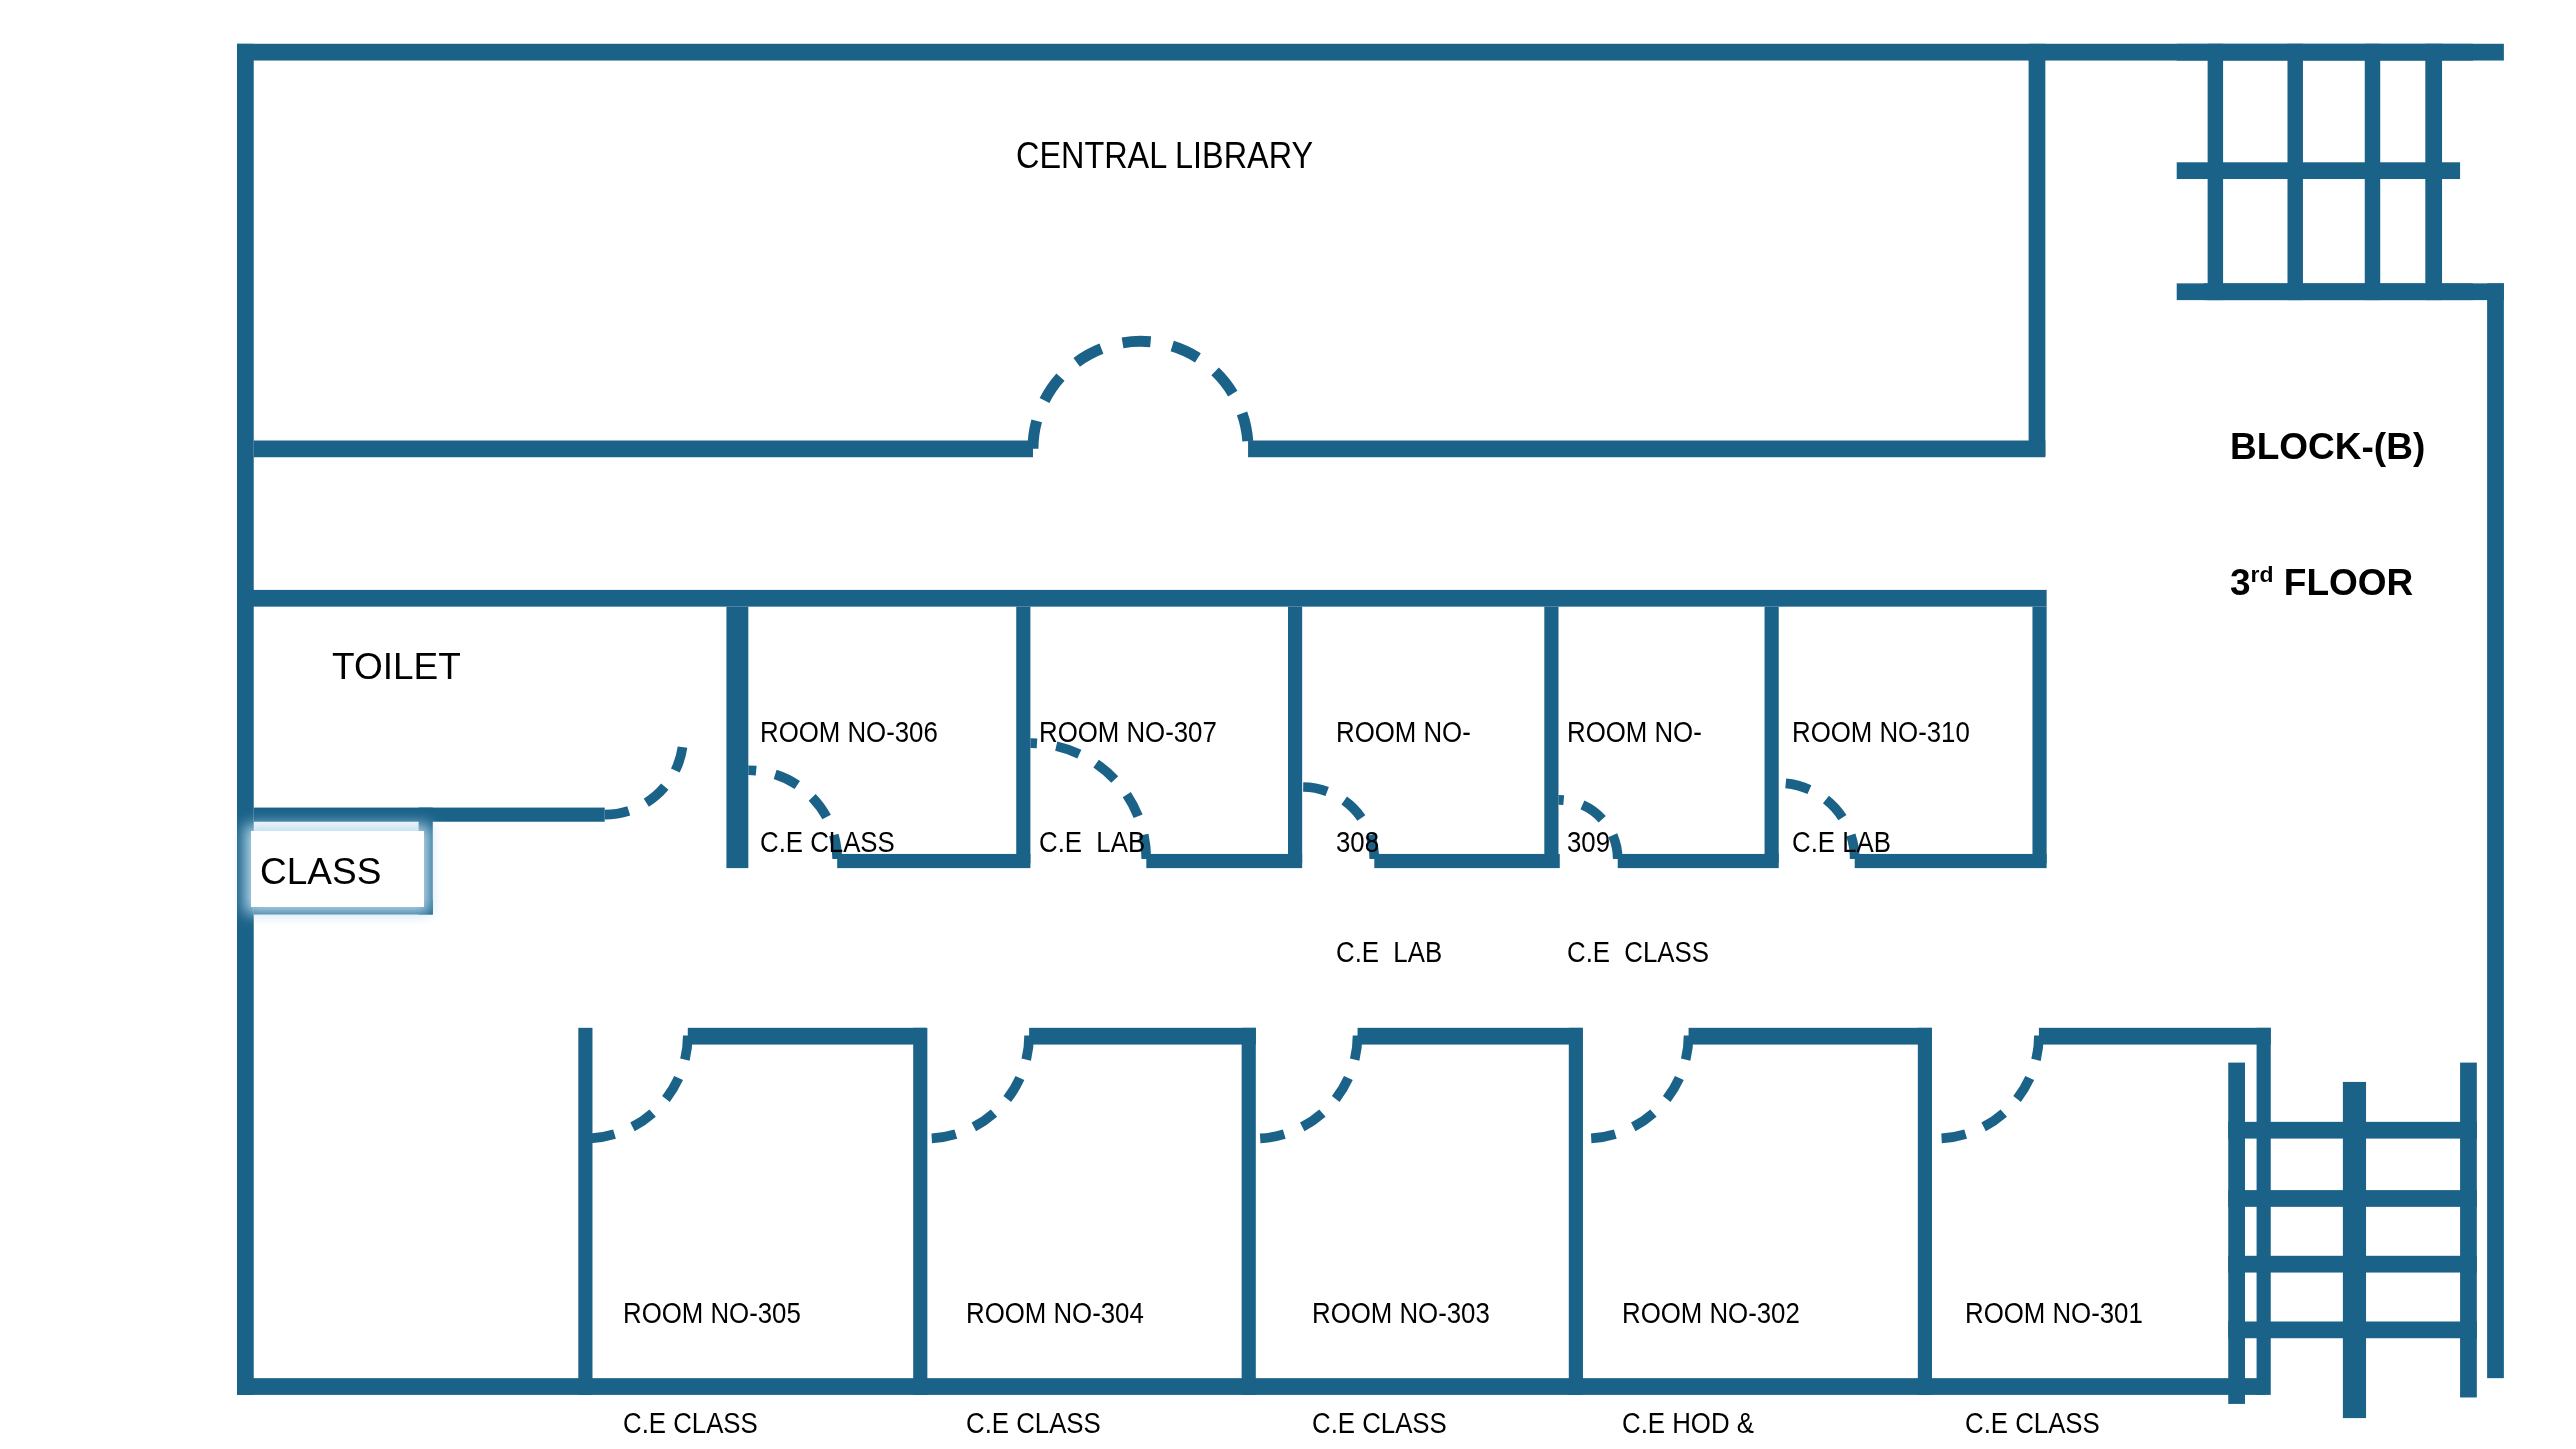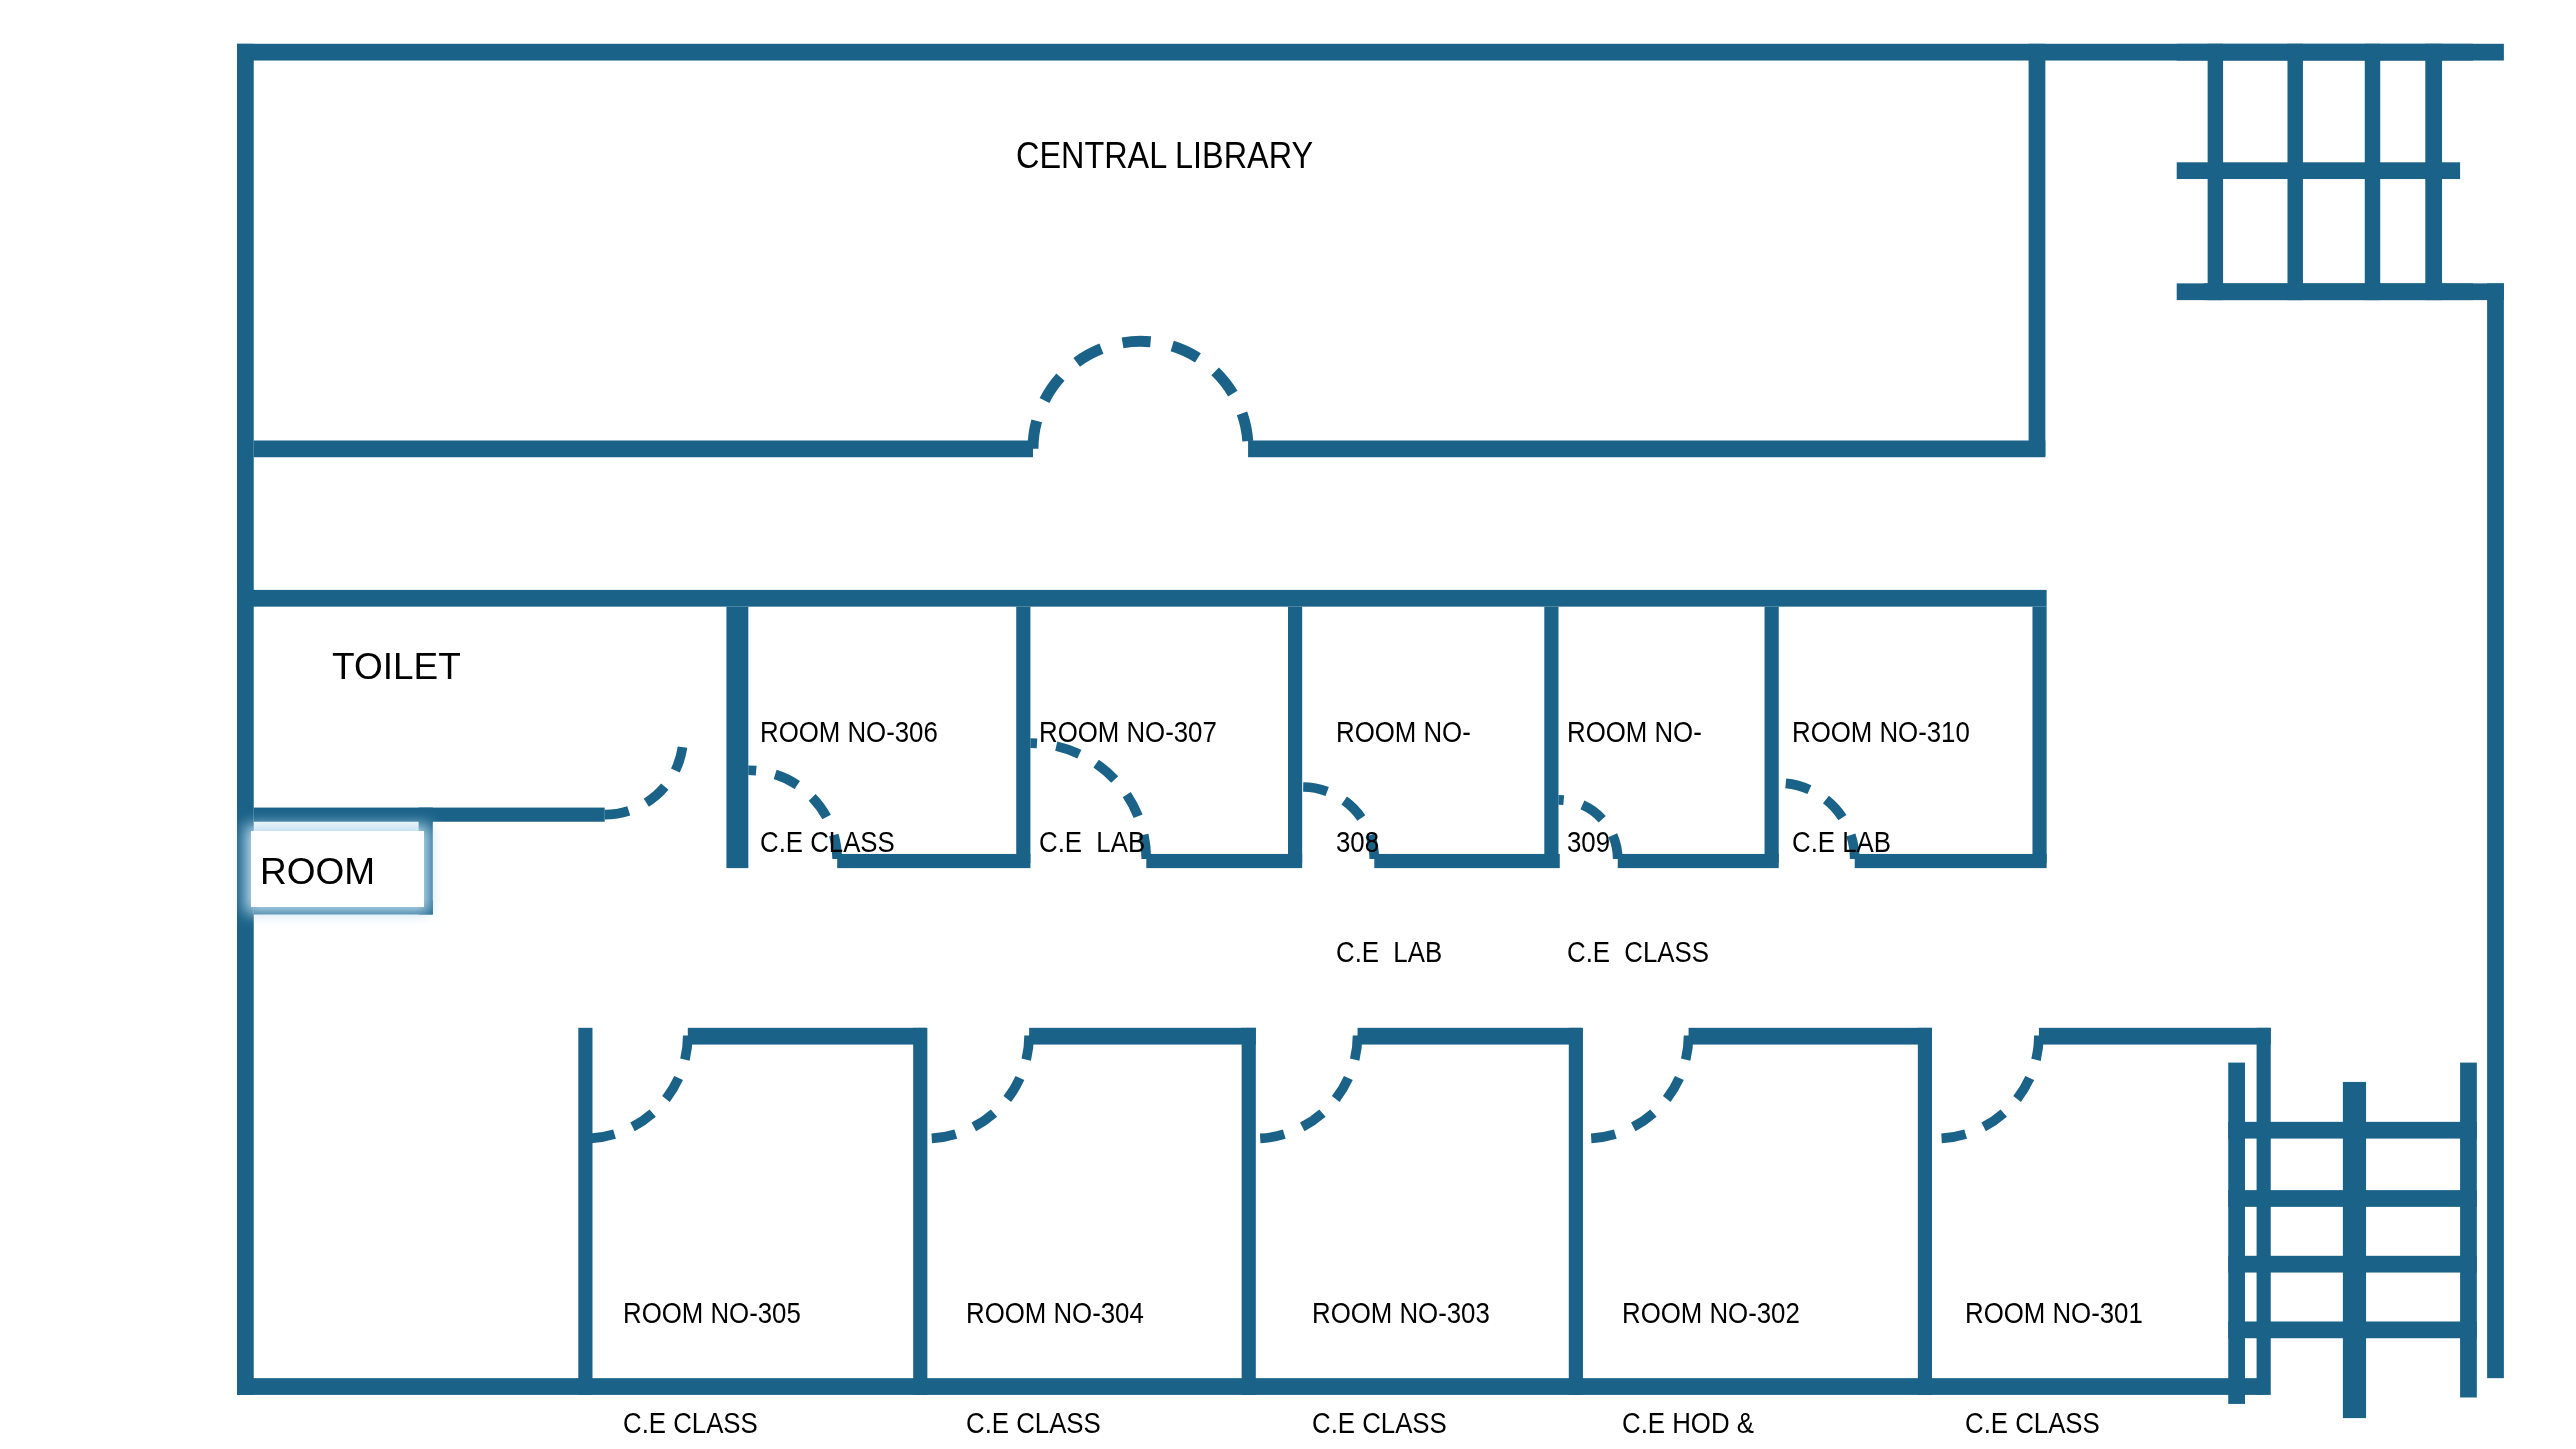--- a/index.html
+++ b/index.html
@@ -199,22 +199,26 @@
       <rect x="3460" y="1950" width="386" height="26"></rect>
       <rect x="3460" y="2052" width="386" height="26"></rect>
     </g>
   </svg>
 
   <div class="lbl library-lbl" style="left:1016px; top:134px;">CENTRAL LIBRARY</div>
 
   <div class="lbl area-lbl" style="left:301px; top:644px;margin-left:31px;">TOILET</div>
 
   <div id="water-box"></div>
-  <div class="lbl area-lbl" id="water-label">ROOM</div>
-
+  <div class="lbl area-lbl" id="water-label">CLASS</div>
+
+  <div class="lbl block-lbl" style="left:2230px; top:334px;">
+    <span class="line">BLOCK-(B)</span>
+    <span class="line"><span>3</span><sup>rd</sup><span> FLOOR</span></span>
+  </div>
 
   <div class="lbl room-lbl" style="left:760px; top:641px;">
     <span class="line">ROOM NO-306</span>
     <span class="line">C.E CLASS</span>
   </div>
 
   <div class="lbl room-lbl" style="left:1039px; top:641px;">
     <span class="line">ROOM NO-307</span>
     <span class="line">C.E  LAB</span>
   </div>

